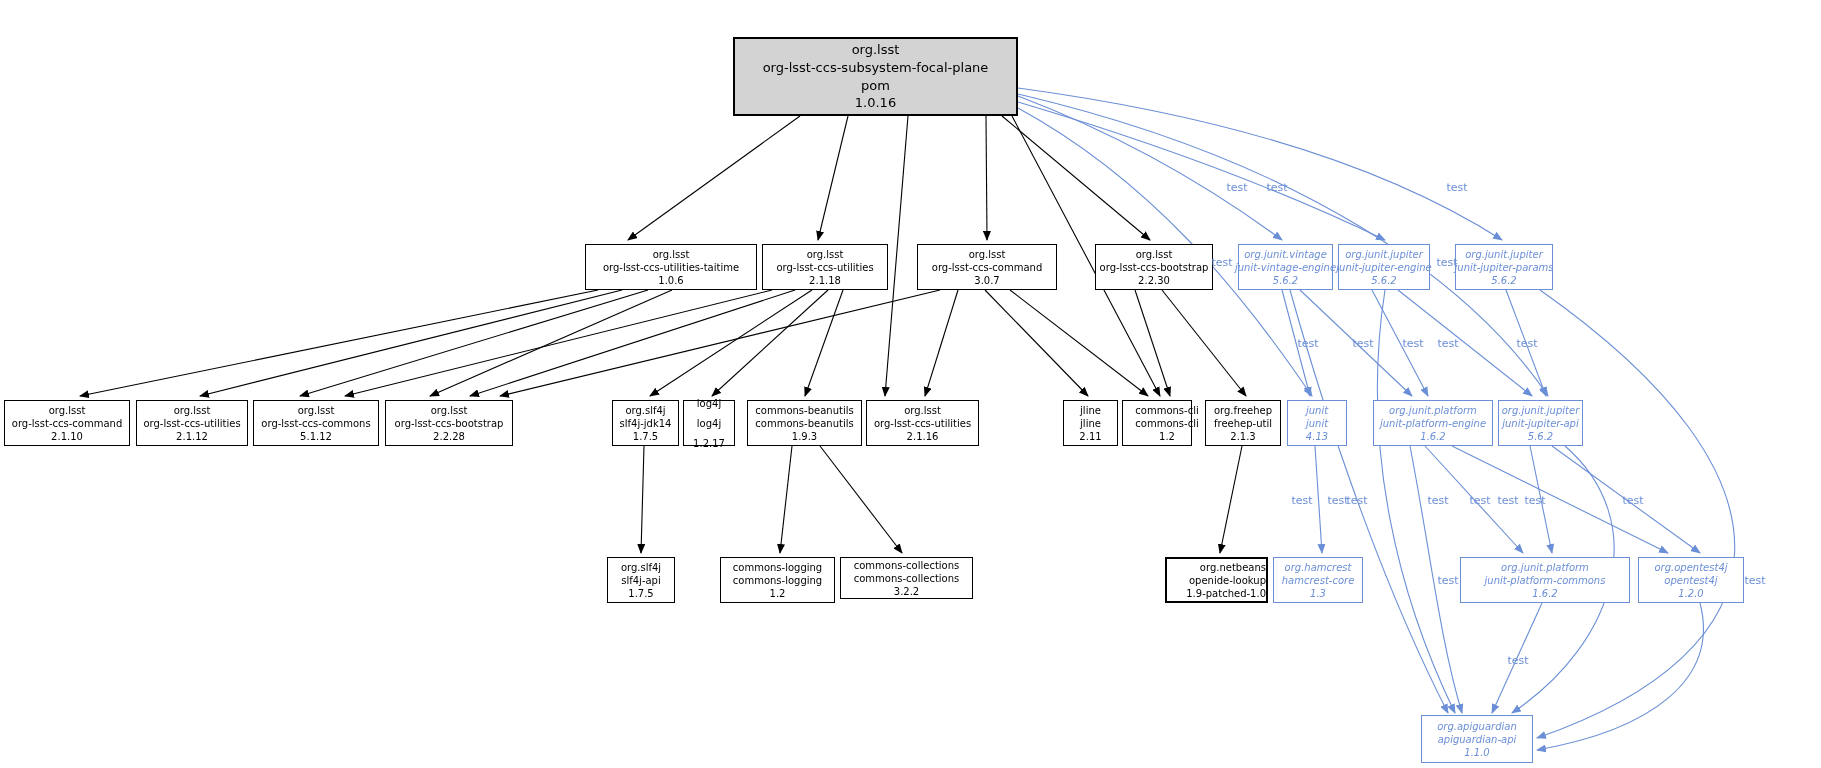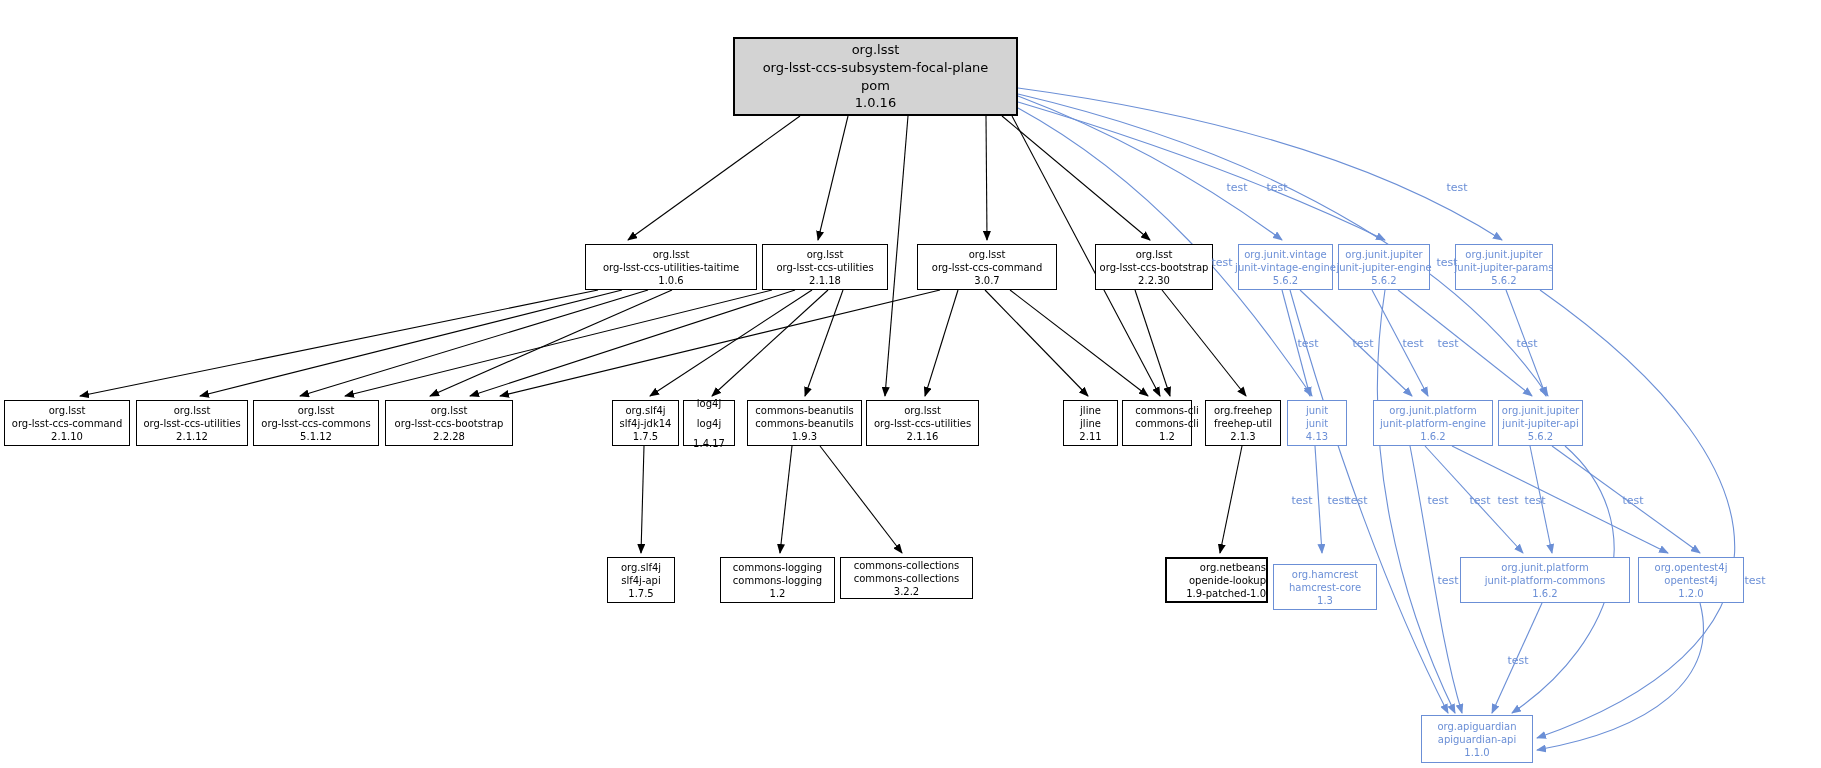--- a/index.html
+++ b/index.html
@@ -6,21 +6,21 @@
   #stage{position:relative;width:1821px;height:768px;background:#ffffff;overflow:hidden;
          font-family:"DejaVu Sans",sans-serif;}
   #graph-title{position:absolute;left:22px;top:6px;font-family:"Liberation Serif",serif;
                font-size:21px;color:#111;white-space:nowrap;}
   #edges{position:absolute;left:0;top:0;width:1821px;height:768px;}
   .node{position:absolute;background:#ffffff;border:1px solid #000;box-sizing:border-box;
         display:flex;flex-direction:column;align-items:center;justify-content:center;
         font-size:10px;line-height:1.3;color:#000;text-align:center;white-space:nowrap;}
   .node.root{background:#d3d3d3;border:2px solid #000;font-size:13px;line-height:1.35;}
   .node.emph{border-width:2px;align-items:flex-end;}
-  .node.blue{border:1px solid #6b8fd6;color:#6b8fd6;}
+  .node.blue{border:1px solid #6b8fd6;color:#6b8fd6;font-style:italic;}
   .edge-label{position:absolute;transform:translate(-50%,-50%);font-size:11px;color:#6b8fd6;
               background:transparent;pointer-events:none;text-align:center;}
   path.compile{stroke:#000;fill:none;stroke-width:1.1;}
   path.test{stroke:#6b8fd6;fill:none;stroke-width:1.1;}
 </style>
 </head>
 <body>
 
 <div id="stage">
   <svg id="edges" width="1821" height="768" viewBox="0 0 1821 768">
@@ -145,21 +145,21 @@
         <div>2.2.28</div>
       </div>
       <div class="node plain" style="left: 612px; top: 400px; width: 67px; height: 46px;">
         <div>org.slf4j</div>
         <div>slf4j-jdk14</div>
         <div>1.7.5</div>
       </div>
       <div class="node plain" style="left: 683px; top: 400px; width: 52px; height: 46px; gap: 7px;">
         <div>log4j</div>
         <div>log4j</div>
-        <div>1.4.17</div>
+        <div>1.2.17</div>
       </div>
       <div class="node plain" style="left: 747px; top: 400px; width: 115px; height: 46px;">
         <div>commons-beanutils</div>
         <div>commons-beanutils</div>
         <div>1.9.3</div>
       </div>
       <div class="node plain" style="left: 866px; top: 400px; width: 113px; height: 46px;">
         <div>org.lsst</div>
         <div>org-lsst-ccs-utilities</div>
         <div>2.1.16</div>
@@ -207,21 +207,21 @@
       <div class="node plain" style="left: 840px; top: 557px; width: 133px; height: 42px;">
         <div>commons-collections</div>
         <div>commons-collections</div>
         <div>3.2.2</div>
       </div>
       <div class="node plain emph" style="left: 1165px; top: 557px; width: 103px; height: 46px;">
         <div>org.netbeans</div>
         <div>openide-lookup</div>
         <div>1.9-patched-1.0</div>
       </div>
-      <div class="node blue" style="left: 1273px; top: 557px; width: 104px; height: 46px; margin-top: 7px;">
+      <div class="node blue" style="left: 1273px; top: 557px; width: 90px; height: 46px;">
         <div>org.hamcrest</div>
         <div>hamcrest-core</div>
         <div>1.3</div>
       </div>
       <div class="node blue" style="left: 1460px; top: 557px; width: 170px; height: 46px;">
         <div>org.junit.platform</div>
         <div>junit-platform-commons</div>
         <div>1.6.2</div>
       </div>
       <div class="node blue" style="left: 1638px; top: 557px; width: 106px; height: 46px;">

